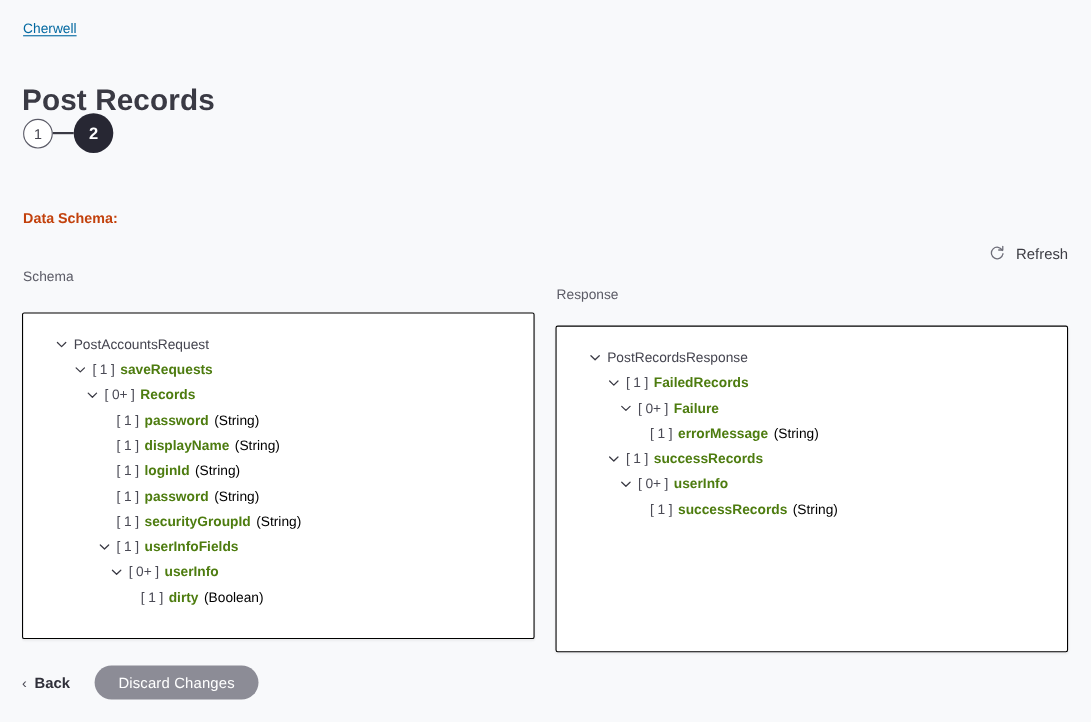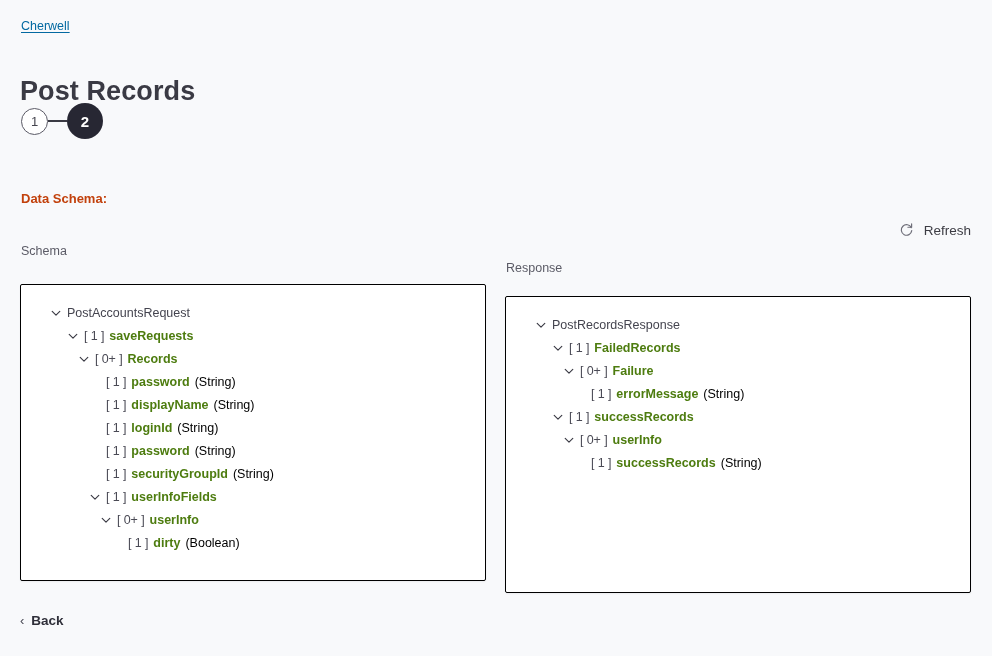--- a/index.html
+++ b/index.html
@@ -385,13 +385,14 @@
         <span class="node-type">(String)</span>
       </li>
     </ul>
 </div>
 
 <div class="footer">
   <div class="back-link">
     <span class="back-chevron">‹</span>
     <span>Back</span>
   </div>
+  <button class="btn btn-secondary">Discard Changes</button>
 </div>
 
 </body></html>

